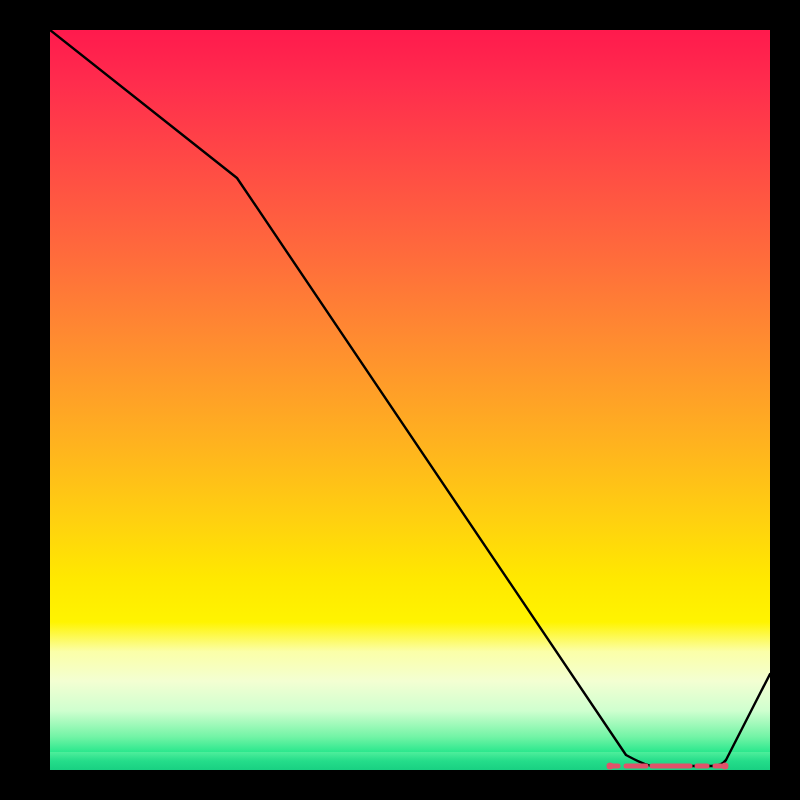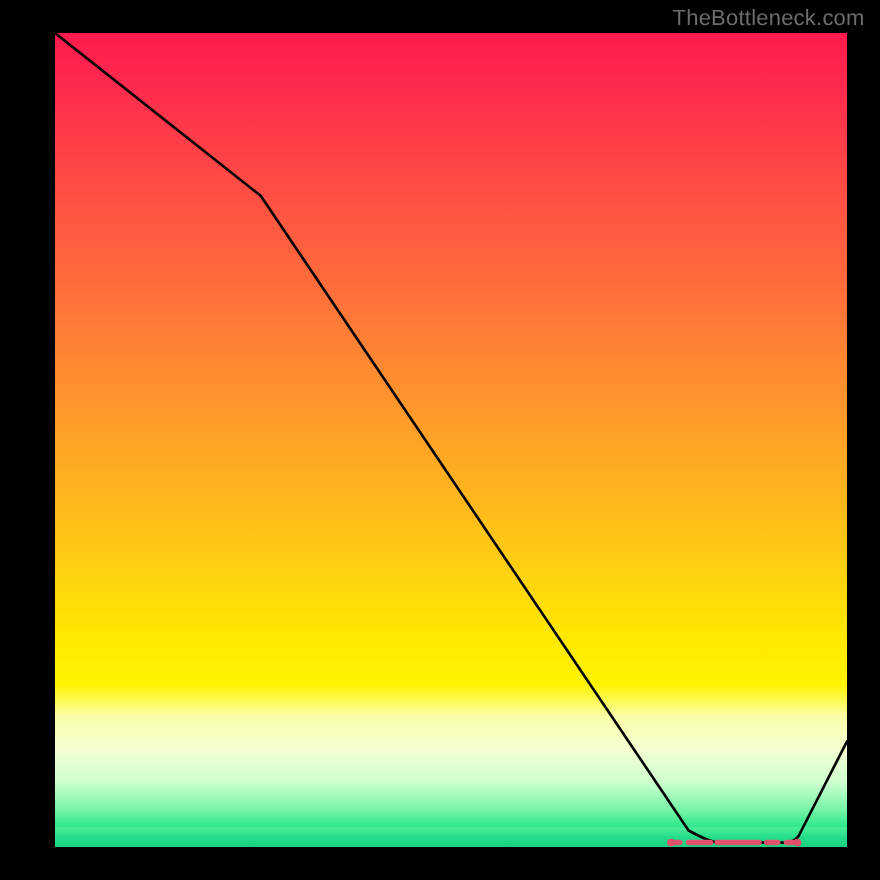--- a/index.html
+++ b/index.html
@@ -74,21 +74,20 @@
     width: 100%;
     height: 100%;
     z-index: 3;
   }
 </style>
 </head>
 <body>
 
 <div class="frame">
 
-  <div class="watermark">TheBottleneck.com</div>
 
   <div class="plot-area">
 
     <svg class="curve" viewBox="0 0 720 740" preserveAspectRatio="none">
 
       <path d="M 0 0
                L 187 148
                L 576 725
                Q 598 737 605 736
                L 662 736

